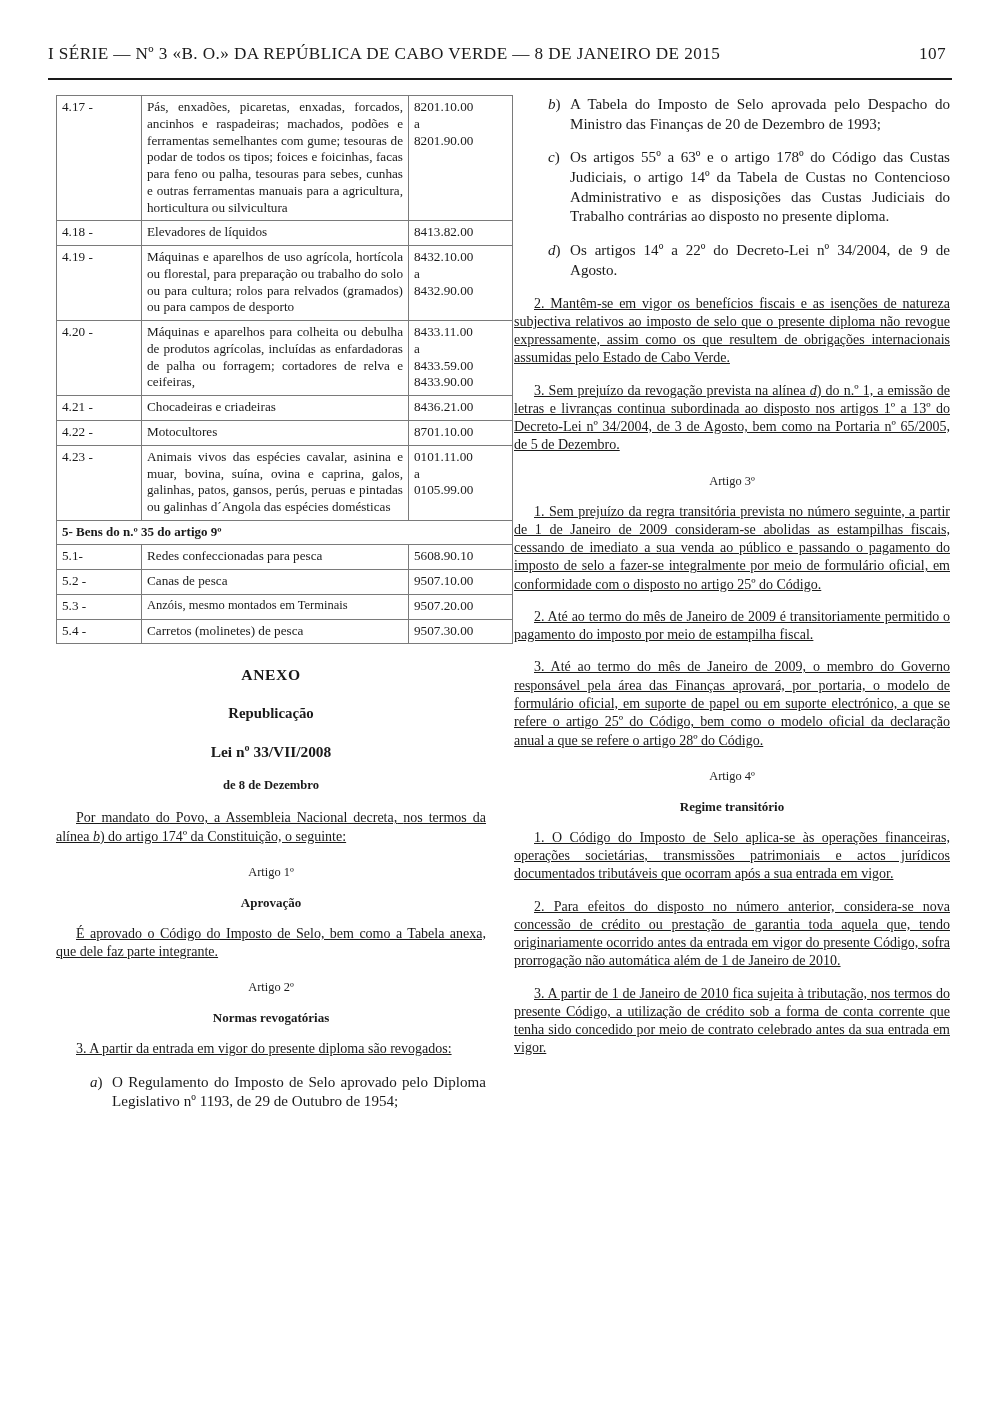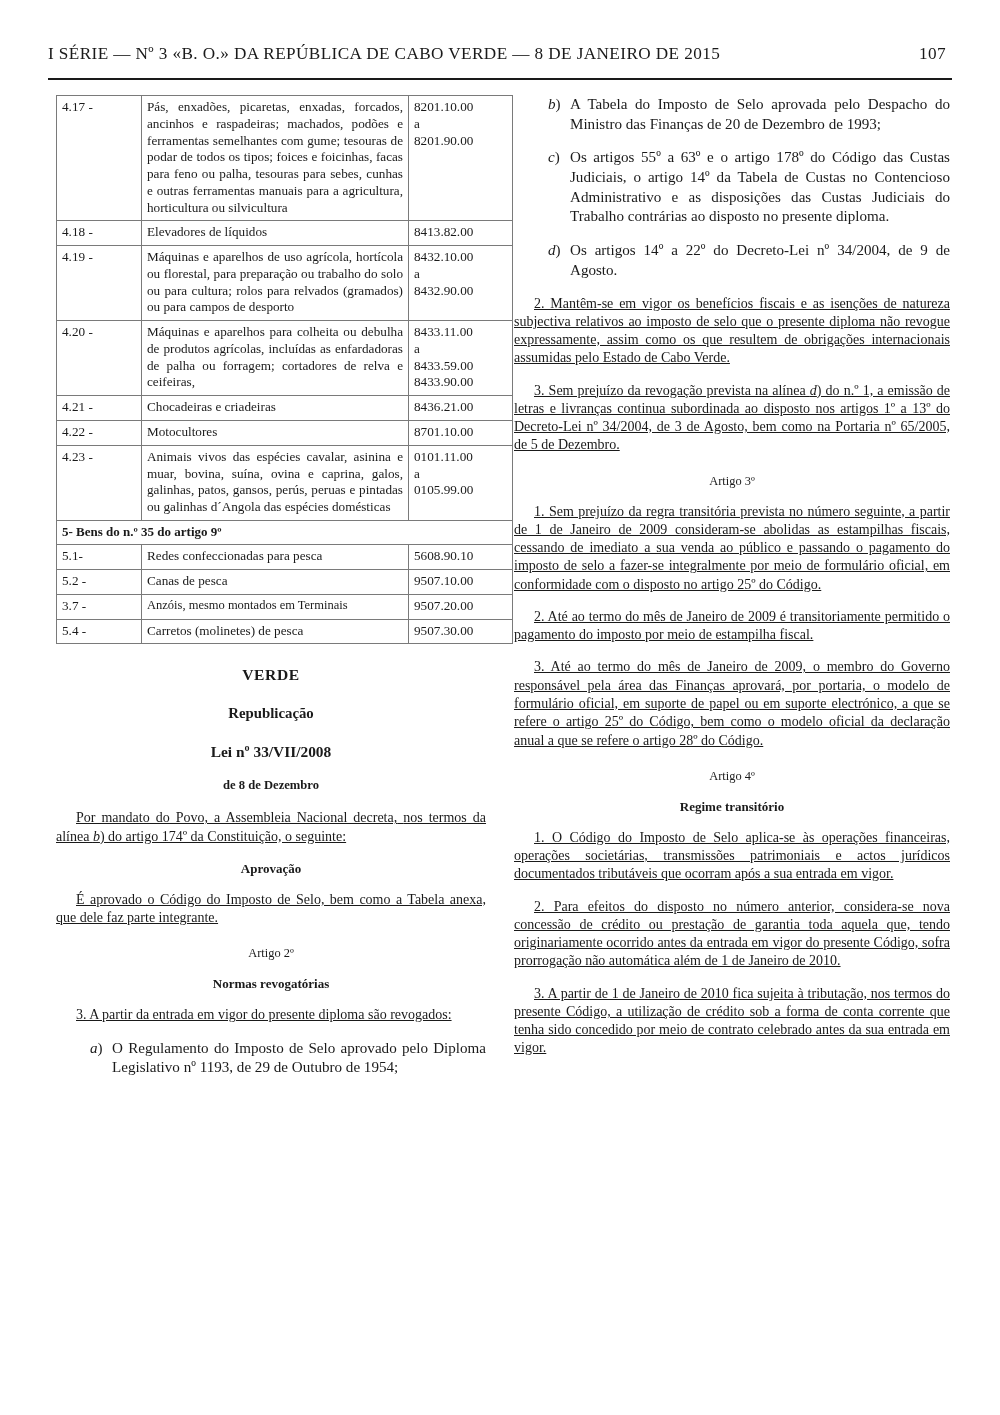--- a/index.html
+++ b/index.html
@@ -231,42 +231,43 @@
           <td class="c-hs">5608.90.10</td>
         </tr>
 
         <tr>
           <td class="c-code">5.2 -</td>
           <td class="c-desc nojust">Canas de pesca</td>
           <td class="c-hs">9507.10.00</td>
         </tr>
 
         <tr>
-          <td class="c-code">3.7 -</td>
+          <td class="c-code">5.3 -</td>
           <td class="c-desc nojust" style="font-size:12.5px">Anzóis, mesmo montados em Terminais</td>
           <td class="c-hs">9507.20.00</td>
         </tr>
 
         <tr>
           <td class="c-code">5.4 -</td>
           <td class="c-desc nojust">Carretos (molinetes) de pesca</td>
           <td class="c-hs">9507.30.00</td>
         </tr>
 
 
       </tbody>
     </table>
 
-    <div class="h-anexo ctr">VERDE</div>
+    <div class="h-anexo ctr">ANEXO</div>
     <div class="h-repub ctr">Republicação</div>
     <div class="h-lei ctr">Lei nº 33/VII/2008</div>
     <div class="h-data ctr">de 8 de Dezembro</div>
 
     <p class="para first"><span>Por mandato do Povo, a Assembleia Nacional decreta,</span> <span>nos termos da alínea </span><i class="it">b</i><span>) do artigo 174º da Constituição, o seguinte:</span></p>
 
+    <div class="art-num">Artigo 1º</div>
     <div class="art-title">Aprovação</div>
     <p class="para">É aprovado o Código do Imposto de Selo, bem como a Tabela anexa, que dele faz parte integrante.</p>
 
     <div class="art-num">Artigo 2º</div>
     <div class="art-title">Normas revogatórias</div>
     <p class="para">3. A partir da entrada em vigor do presente diploma são revogados:</p>
 
     <div class="alinea">
       <span class="mark"><i class="it">a</i><span class="paren">)</span></span>
       <span class="body">O Regulamento do Imposto de Selo aprovado pelo Diploma Legislativo nº 1193, de 29 de Outubro de 1954;</span>

